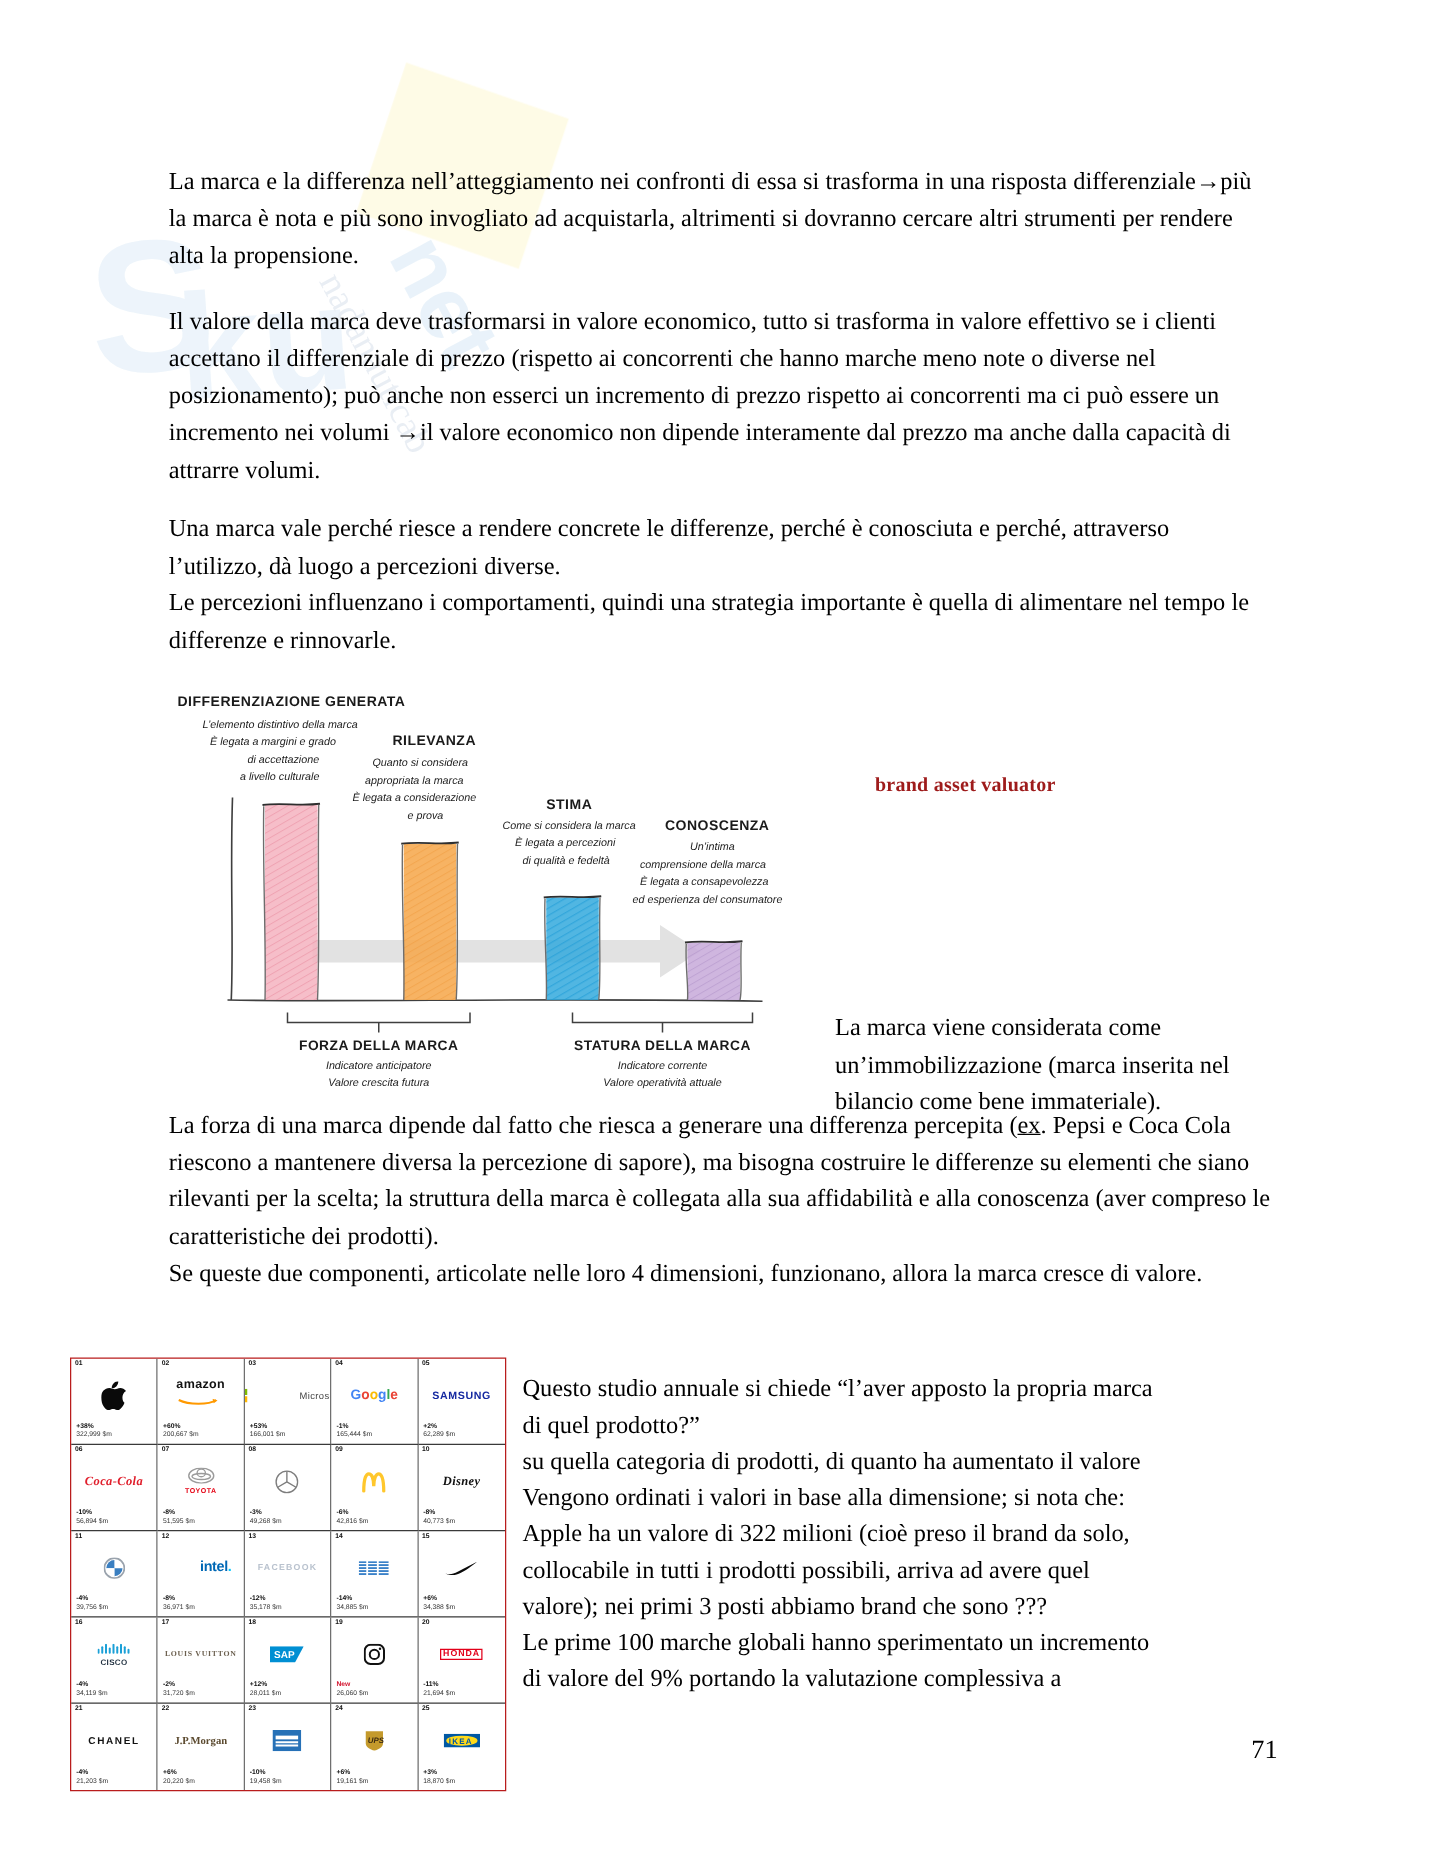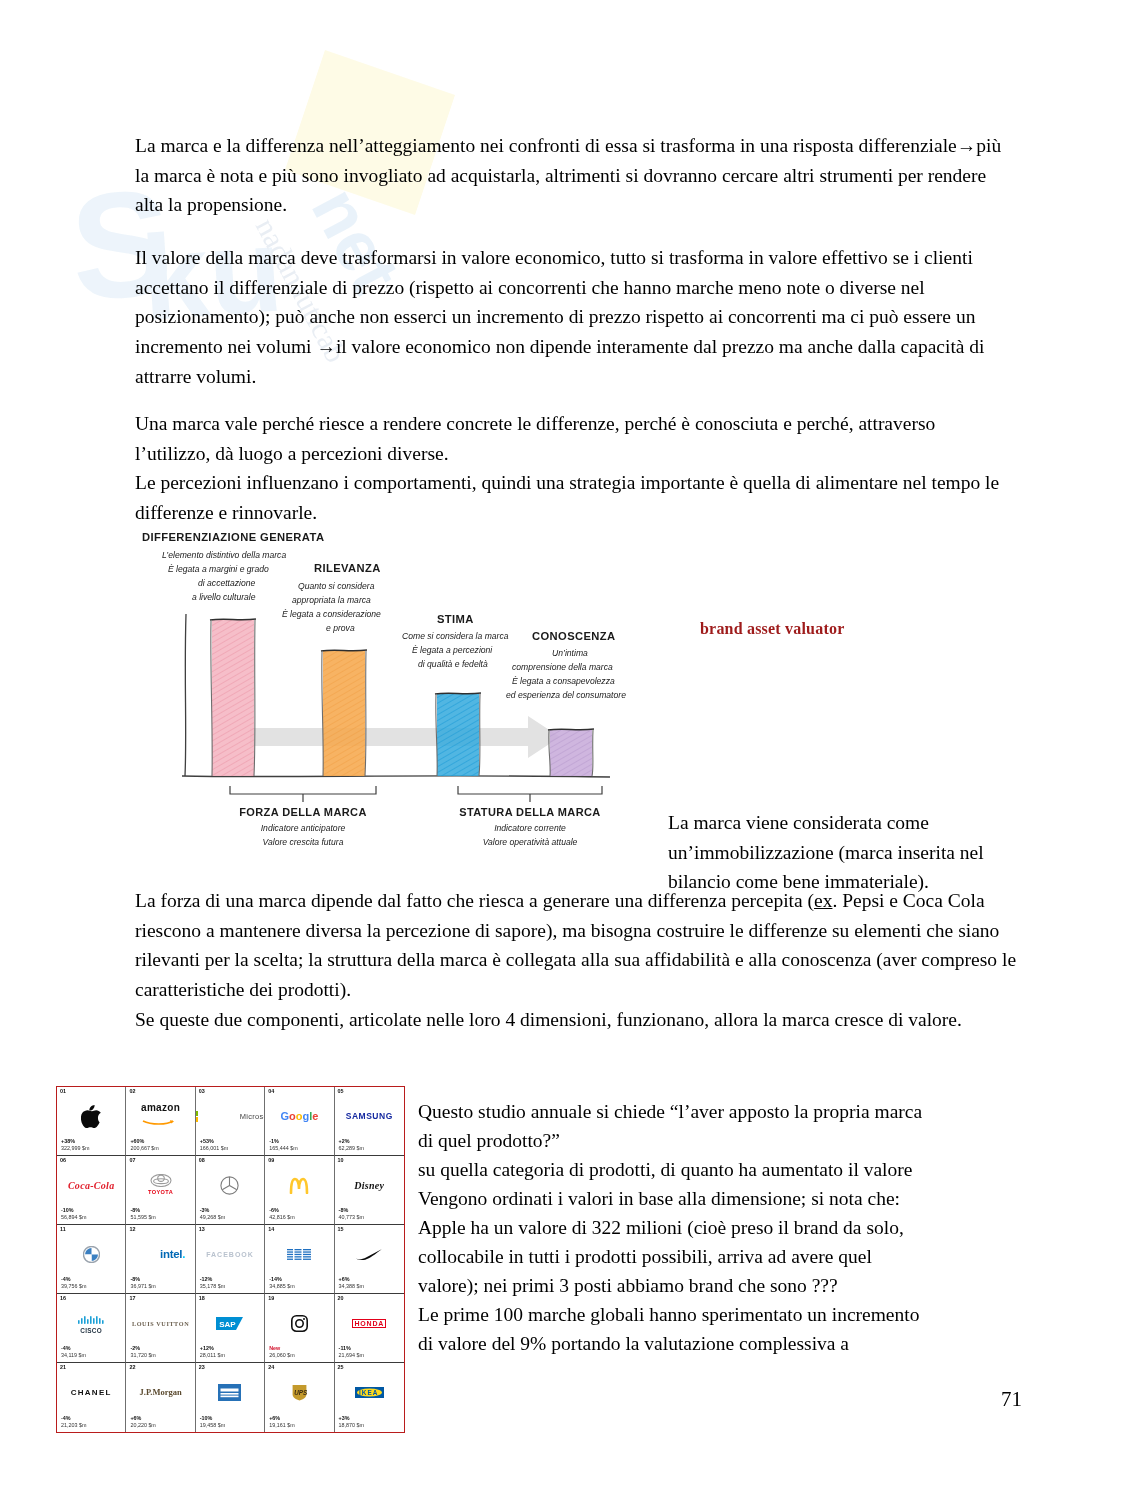--- a/index.html
+++ b/index.html
@@ -72,21 +72,21 @@
     right: 126px;
     top: 1387px;
     font-size: 21px;
     z-index: 4;
   }
 
   
   .chart-figure {
     position: absolute;
     left: 140px;
-    top: 528px;
+    top: 552px;
     width: 525px;
     height: 335px;
     z-index: 2;
   }
   .chart-svg { display: block; }
 
   
   .brand-table {
     position: absolute;
     left: 56px;

